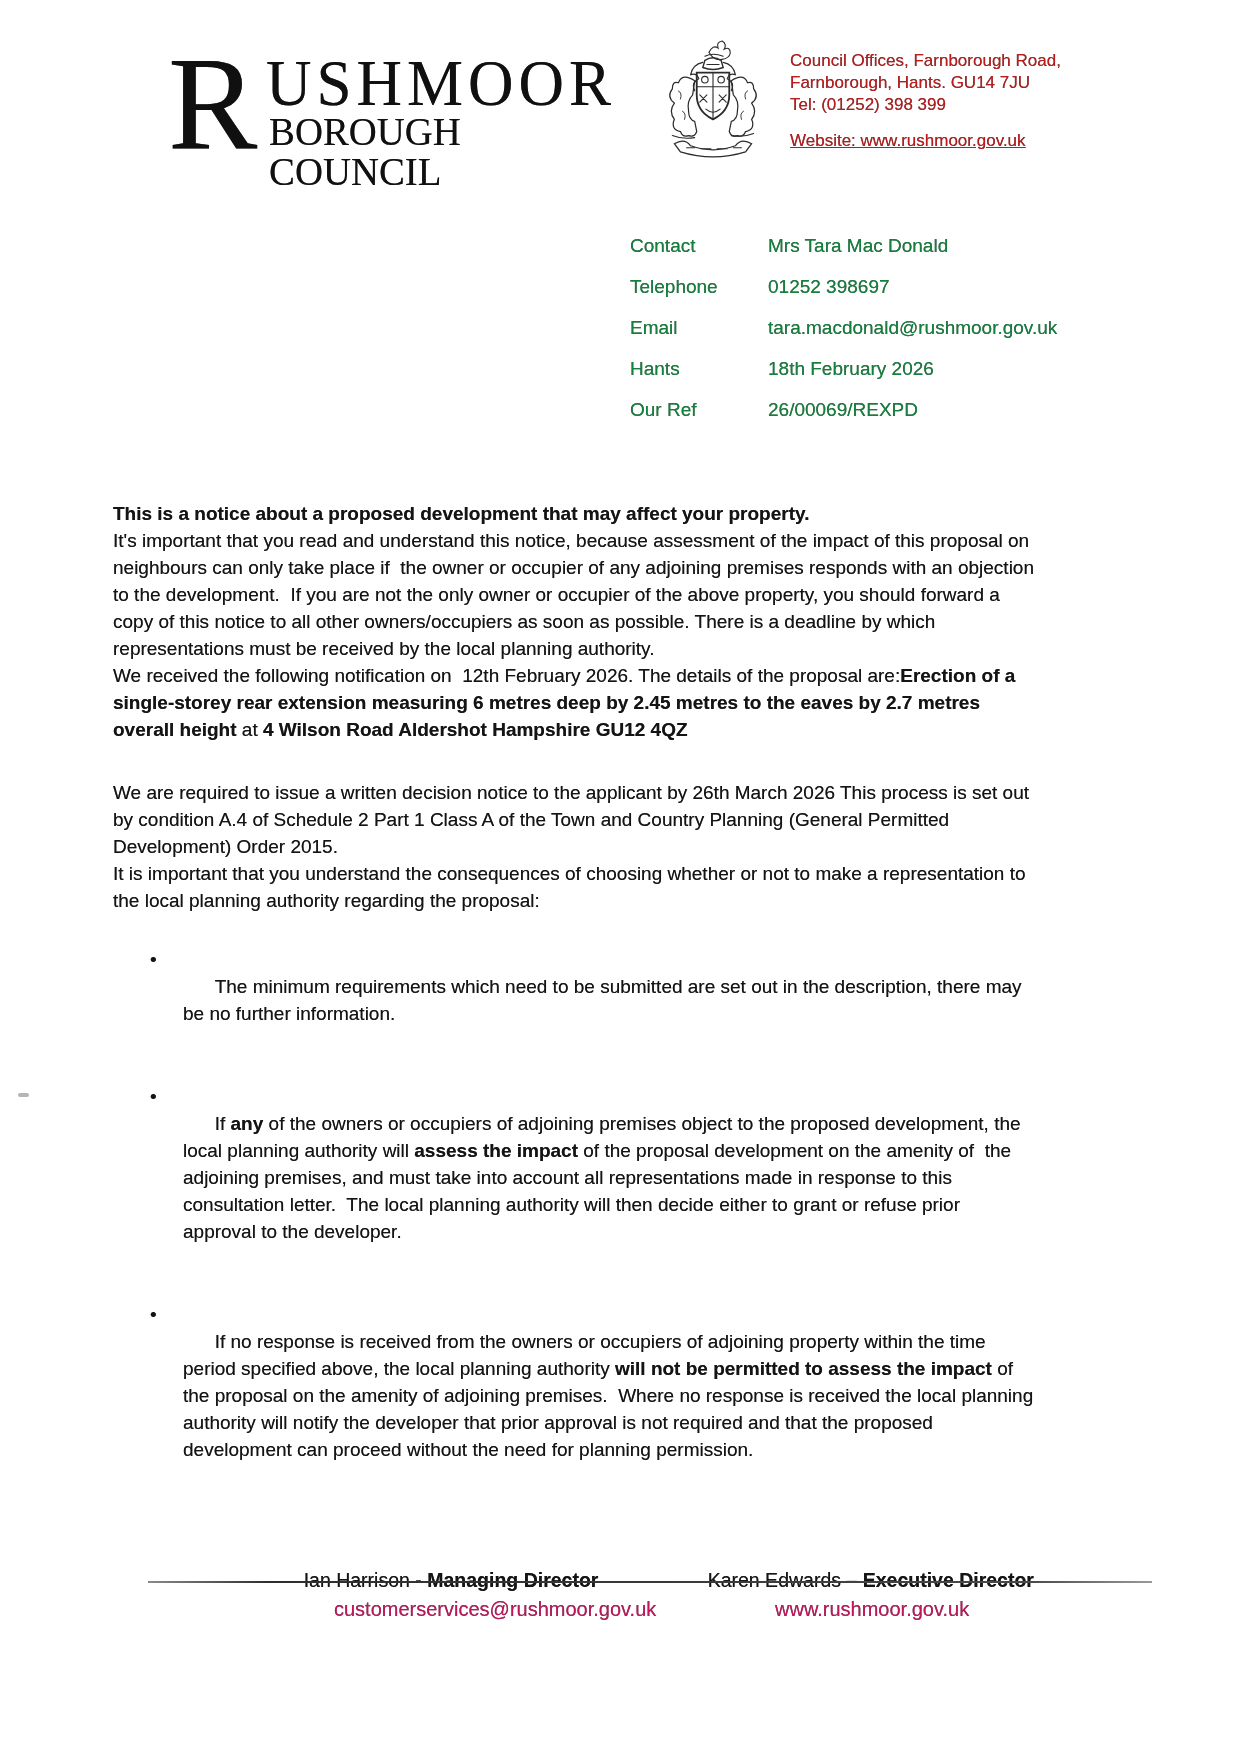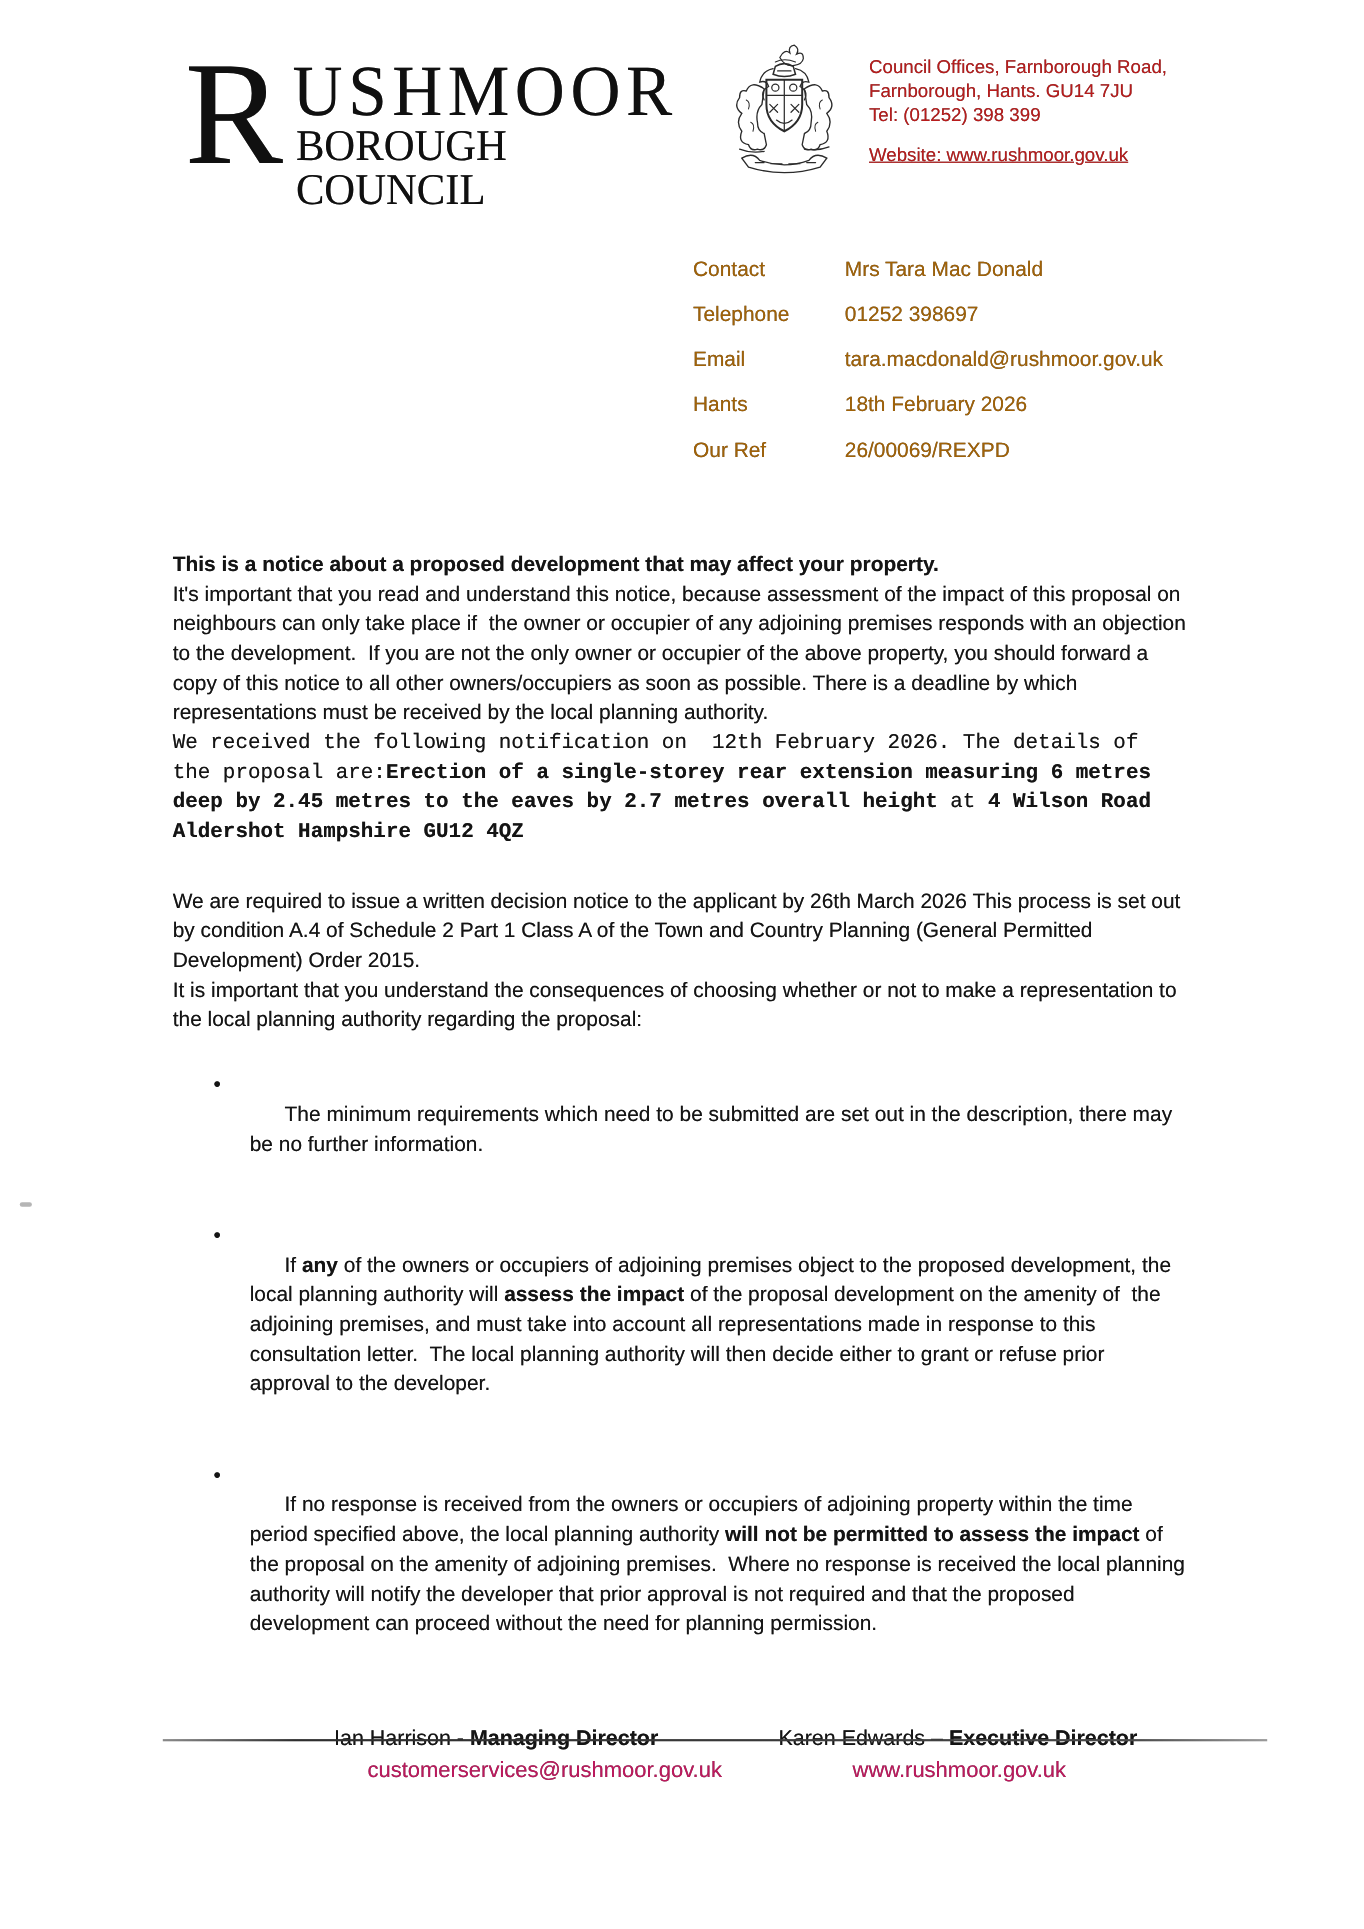--- a/index.html
+++ b/index.html
@@ -20,31 +20,31 @@
   .logo-rushmoor { position:absolute; left:98px; top:6px; font-size:63px; line-height:1; letter-spacing:5px; transform:scaleY(1.04); }
   .logo-borough { position:absolute; left:101px; top:66px; font-size:40px; line-height:1; letter-spacing:0px; transform:scaleX(0.97); transform-origin:left; }
 
   .crest { position:absolute; left:652px; top:38px; width:122px; height:122px; }
 
   .lh-addr { position:absolute; left:790px; top:50px; font-size:17px; line-height:22px; color:#b91c1c; }
   .lh-addr .website { margin-top:14px;text-decoration:underline; }
 
   
   .recipient { position:absolute; left:203px; top:305px; font-size:18px; line-height:23.5px; color:#1a1a1a; }
-  .meta { position:absolute; left:630px; top:234px; font-size:19px; color:#a16207; }
+  .meta { position:absolute; left:630px; top:234px; font-size:19px; color:#15803d; }
   .meta-row { display:flex; margin-bottom:17px; line-height:24px; }
   .meta-label { width:138px; flex:0 0 138px; }
   .meta-value { white-space:pre; }
 
   
-  .body { position:absolute; left:113px; top:500px; width:922px; font-size:19px; line-height:27px; color:#141414;margin-left:44px; }
+  .body { position:absolute; left:113px; top:500px; width:922px; font-size:19px; line-height:27px; color:#141414; }
   .body p, .heading { white-space:pre-wrap; margin:0; }
   .heading { font-weight:bold; margin-bottom:30px; }
   .para { margin-bottom:30px; }
-  .para.after-wide { margin-bottom:36px;font-family:Liberation Mono, monospace; }
+  .para.after-wide { margin-bottom:36px; }
   .para.before-bullets { margin-bottom:32px; }
   .bullet { position:relative; padding-left:70px; margin-bottom:29px; white-space:pre-wrap; }
   .bullet .dot { position:absolute; left:37px; top:0; }
   b { font-weight:bold; }
 
   
   .sig { position:absolute; top:1541px; font-size:19.5px; line-height:26px; color:#141414; white-space:pre; }
   .sig-1 { left:282px; }
   .sig-2 { left:686px; }
   .rule { position:absolute; left:148px; top:1581px; width:1004px; height:2px;

